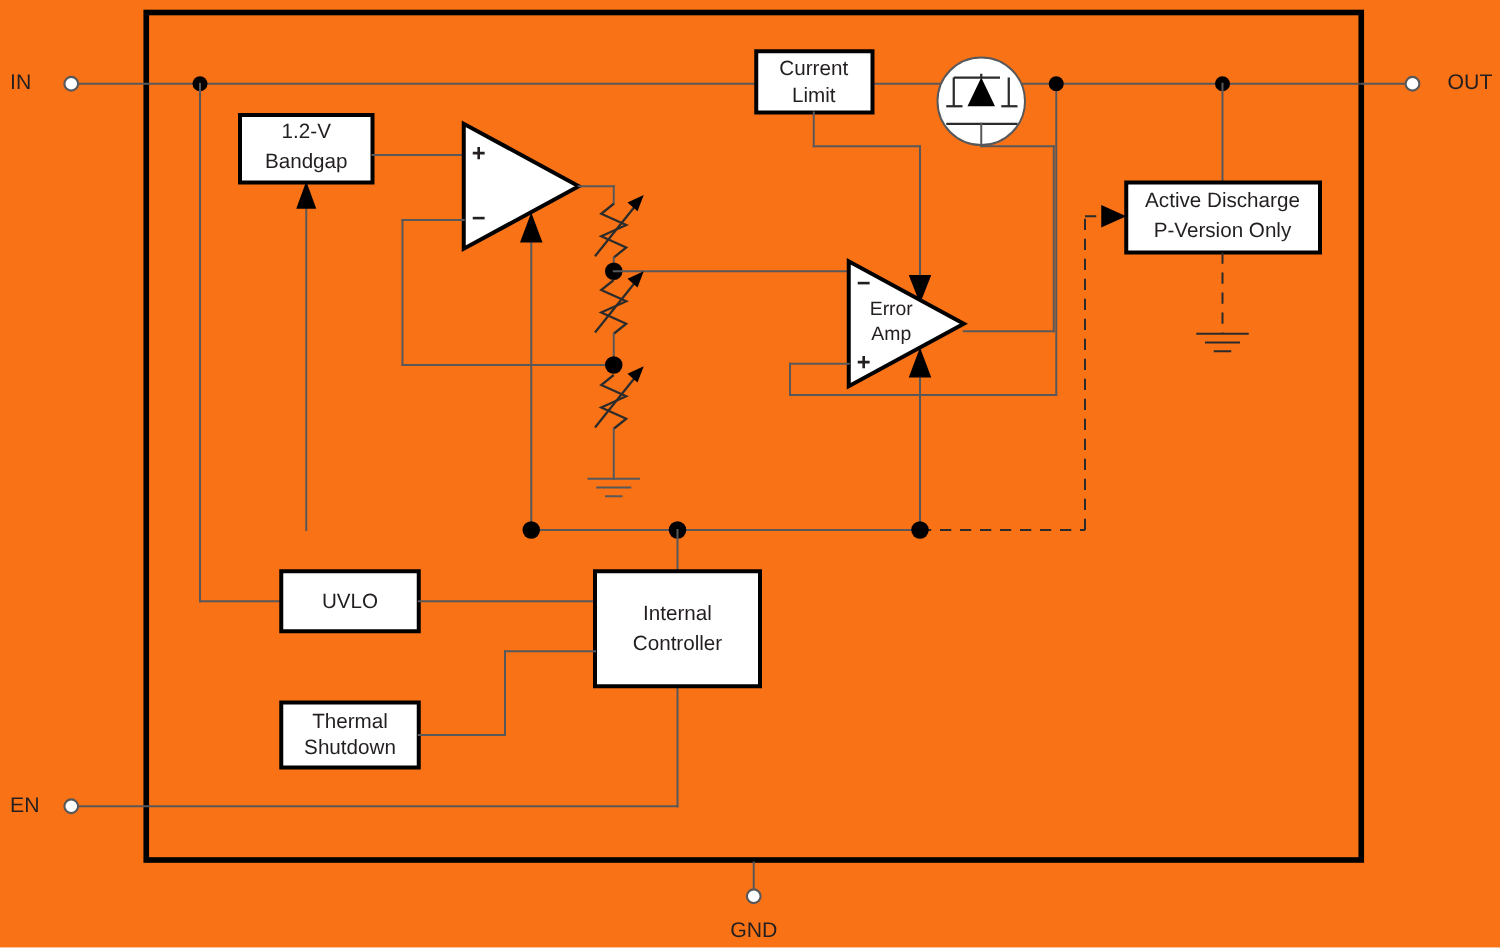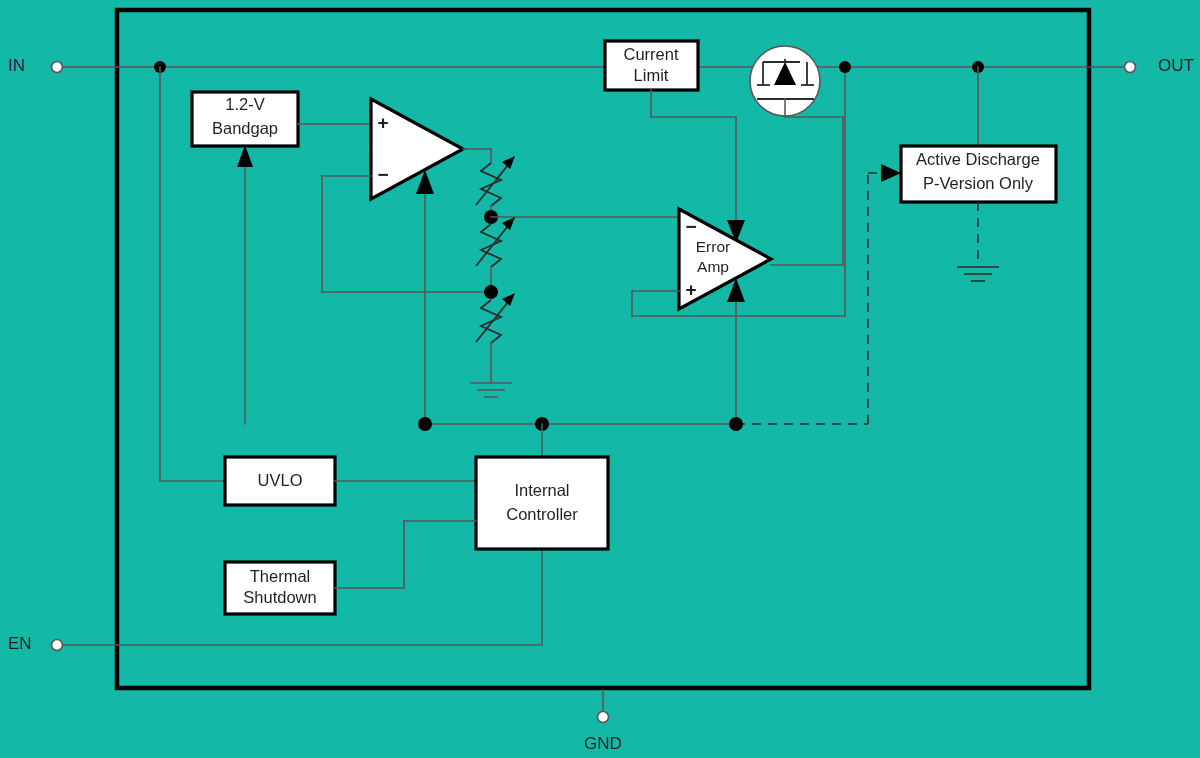--- a/index.html
+++ b/index.html
@@ -8,21 +8,21 @@
     padding: 0;
     background: #ffffff;
   }
   body {
     font-family: "Liberation Sans", sans-serif;
   }
   #stage {
     position: relative;
     width: 1200px;
     height: 758px;
-    background: #14b8a6;
+    background: #f97316;
     overflow: hidden;
   }
   svg#diagram {
     display: block;
     width: 1200px;
     height: 758px;
   }
   .wire {
     stroke: #58585a;
     stroke-width: 1.6;

